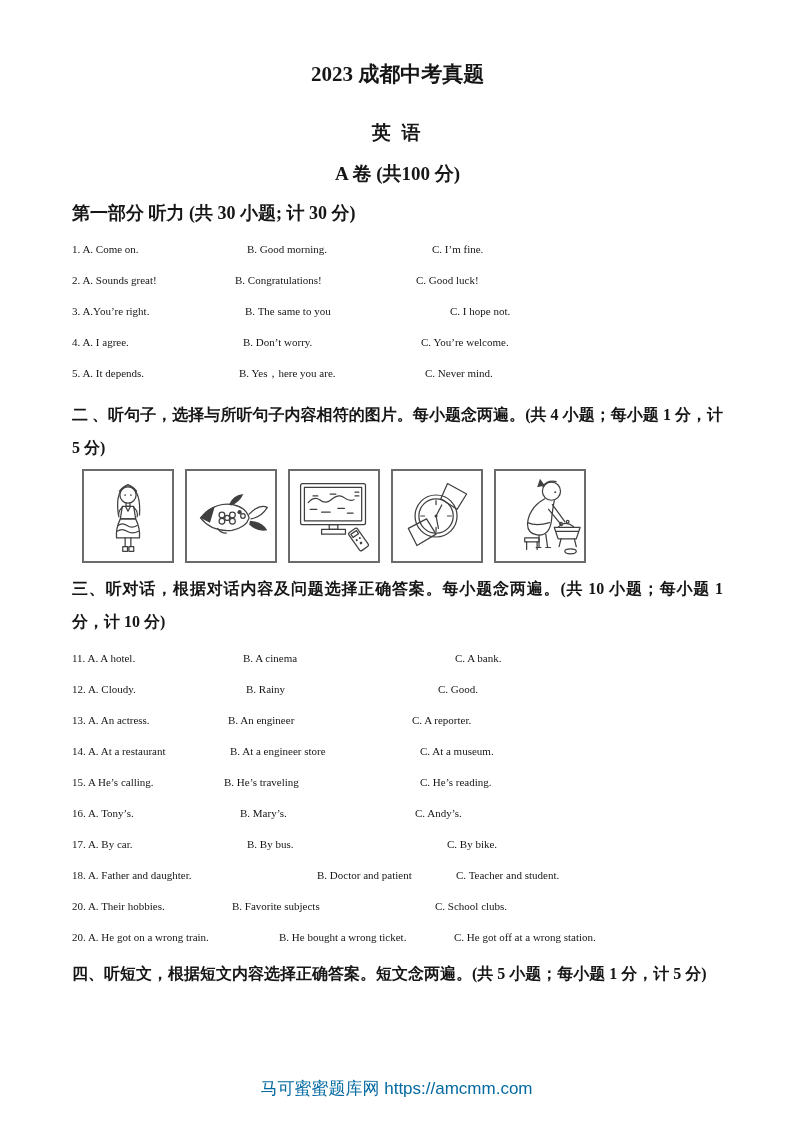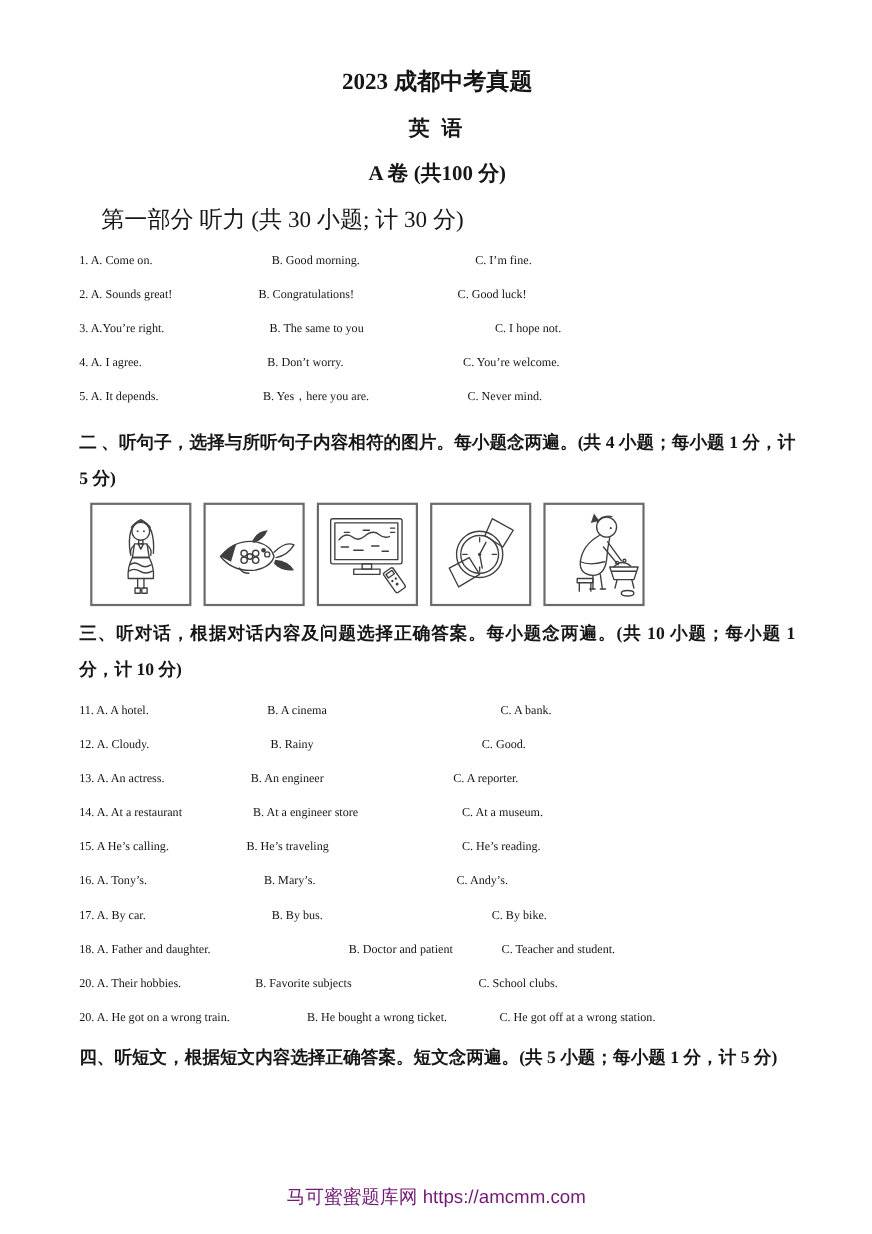--- a/index.html
+++ b/index.html
@@ -5,23 +5,23 @@
   html,body{margin:0;padding:0;background:#ffffff;}
   body{
     width:793px;height:1122px;
     color:#161616;
     font-family:"Liberation Serif","DejaVu Serif",serif;
     position:relative;overflow:hidden;
   }
   .content{box-sizing:border-box;width:793px;height:1122px;padding:0 70px 0 72px;position:relative;}
 
   .title{margin:0;padding-top:60px;text-align:center;font-size:21px;font-weight:bold;}
-  .subject{margin-top:16px;text-align:center;font-size:19px;font-weight:bold;letter-spacing:3px;}
+  .subject{margin-top:32px;text-align:center;font-size:19px;font-weight:bold;letter-spacing:3px;}
   .paper{margin-top:15px;text-align:center;font-size:19px;font-weight:bold;}
-  .part{margin-top:14px;font-size:21px;font-weight:normal;margin-left:20px;}
+  .part{margin-top:14px;font-size:18px;font-weight:bold;}
 
   .sec{margin-top:9px;font-size:16px;font-weight:bold;line-height:33px;text-align:justify;}
   .sec.single{text-align:left;}
 
   .qblock{margin-top:9px;}
   .qblock.second{margin-top:5px;}
   .qrow{position:relative;height:31px;font-size:11px;}
   .opt{position:absolute;top:0;left:0;line-height:31px;white-space:nowrap;}
 
   
@@ -43,21 +43,21 @@
 
   .pics{display:flex;gap:11px;margin:5px 0 0 10px;}
   .pic{width:92px;height:94px;border:2px solid #6b6b6b;box-sizing:border-box;
        display:flex;align-items:center;justify-content:center;background:#fff;}
   .pic svg{stroke:#3f3f3f;fill:none;stroke-width:1.3;stroke-linecap:round;stroke-linejoin:round;}
   .pic svg .fill{fill:#3f3f3f;stroke:none;}
 
   .sec4{margin-top:4px;}
   .footer{position:absolute;left:0;right:0;bottom:22px;text-align:center;
           font-family:"Liberation Sans","DejaVu Sans",sans-serif;
-          font-size:17px;color:#701a75;}
+          font-size:17px;color:#0369a1;}
 </style>
 </head>
 <body>
 
 <div class="content">
 
   <h1 class="title">2023 成都中考真题</h1>
   <div class="subject">英 语</div>
   <div class="paper">A 卷 (共100 分)</div>
   <div class="part">第一部分 听力 (共 30 小题; 计 30 分)</div>

